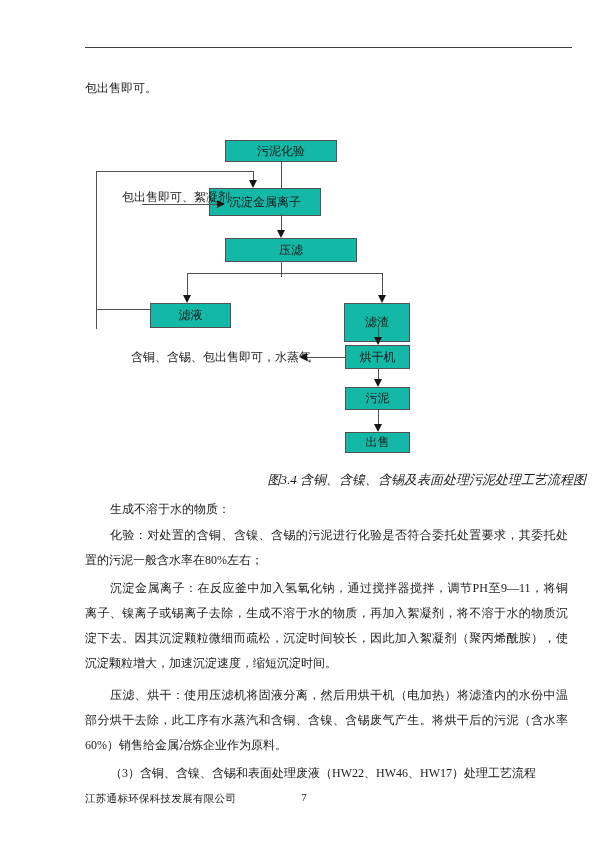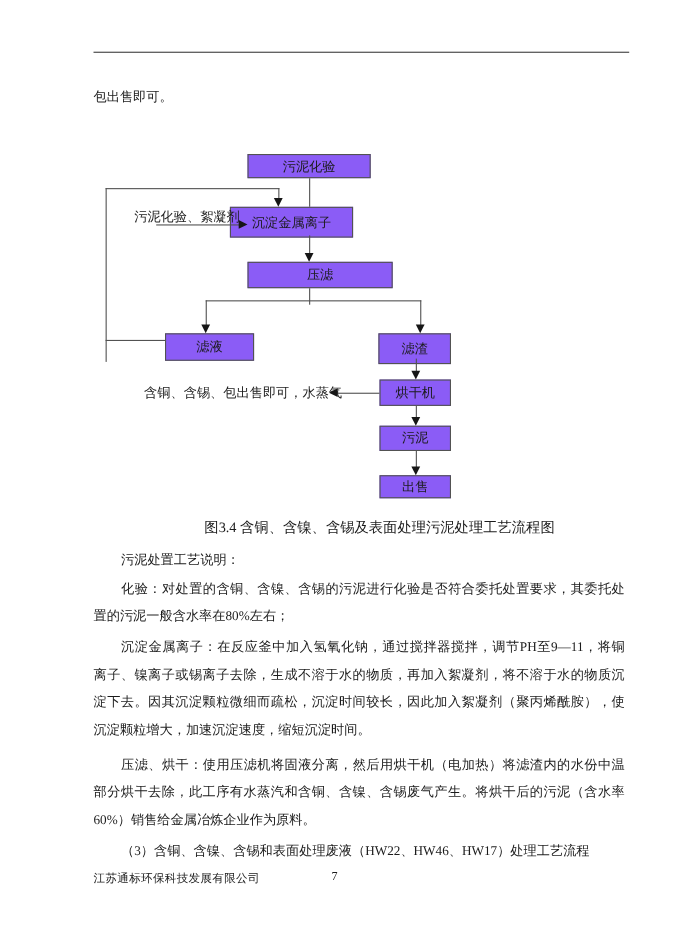--- a/index.html
+++ b/index.html
@@ -37,40 +37,41 @@
     letter-spacing: 0;
     white-space: nowrap;
   }
   .ind { padding-left: 25px; }
   .j { white-space: normal; text-align: justify; text-align-last: justify; }
   
   .fc-box {
     position: absolute;
     box-sizing: border-box;
     border: 1px solid #525252;
-    background: #8b5cf6;
+    background: #14b8a6;
     display: flex;
     align-items: center;
     justify-content: center;
     font-size: 12px;
     color: #1b1b1b;
     font-family: Liberation Serif, serif;
   }
   .fc-l { position: absolute; background: #525252; }
   .fc-label { position: absolute; font-size: 12px; white-space: nowrap; color: #1b1b1b; }
   .arr { position: absolute; width: 0; height: 0; }
   .arr-d { border-left: 4px solid transparent; border-right: 4px solid transparent; border-top: 8px solid #161616; }
   .arr-l { border-top: 4px solid transparent; border-bottom: 4px solid transparent; border-right: 8px solid #161616; }
   .arr-r { border-top: 4px solid transparent; border-bottom: 4px solid transparent; border-left: 8px solid #161616; }
   .fc-caption {
     position: absolute;
     top: 471px; left: 104px; width: 482px;
-    text-align: center;
+    text-align: right;
     font-size: 13px;
     white-space: nowrap;
+    font-style: italic;
   }
   
   .footer-company {
     position: absolute;
     top: 792px; left: 85px;
     font-size: 10.5px;
     letter-spacing: 0.3px;
   }
   .footer-pagenum {
     position: absolute;
@@ -87,26 +88,26 @@
   <div class="header-rule"></div>
 
   <div class="bline" style="top:80px">包出售即可。</div>
 
   <div>
 
     <div class="fc-box" style="left:225px;top:140px;width:112px;height:22px">污泥化验</div>
     <div class="fc-box" style="left:209px;top:188px;width:112px;height:28px">沉淀金属离子</div>
     <div class="fc-box" style="left:225px;top:238px;width:132px;height:24px">压滤</div>
     <div class="fc-box" style="left:150px;top:303px;width:81px;height:25px">滤液</div>
-    <div class="fc-box" style="left:344px;top:303px;width:66px;height:28px">滤渣</div>
+    <div class="fc-box" style="left:344px;top:303px;width:66px;height:39px">滤渣</div>
     <div class="fc-box" style="left:345px;top:345px;width:65px;height:24px">烘干机</div>
     <div class="fc-box" style="left:345px;top:387px;width:65px;height:23px">污泥</div>
     <div class="fc-box" style="left:345px;top:432px;width:65px;height:21px">出售</div>
 
-    <div class="fc-label" style="left:122px;top:189px">污泥化验、絮凝剂</div>
+    <div class="fc-label" style="left:122px;top:189px">包出售即可、絮凝剂</div>
     <div class="fc-label" style="left:131px;top:349px">含铜、含锡、包出售即可，水蒸气</div>
 
     <div class="fc-l" style="left:281px;top:162px;width:1px;height:26px"></div>
 
     <div class="fc-l" style="left:96px;top:171px;width:158px;height:1px"></div>
     <div class="fc-l" style="left:253px;top:171px;width:1px;height:10px"></div>
     <div class="arr arr-d" style="left:249px;top:180px"></div>
     <div class="fc-l" style="left:96px;top:171px;width:1px;height:158px"></div>
     <div class="fc-l" style="left:96px;top:309px;width:54px;height:1px"></div>
 
@@ -131,21 +132,21 @@
 
     <div class="fc-l" style="left:378px;top:369px;width:1px;height:11px"></div>
     <div class="arr arr-d" style="left:374px;top:379px"></div>
 
     <div class="fc-l" style="left:378px;top:410px;width:1px;height:15px"></div>
     <div class="arr arr-d" style="left:374px;top:424px"></div>
 
     <div class="fc-caption">图3.4 含铜、含镍、含锡及表面处理污泥处理工艺流程图</div>
   </div>
 
-  <div class="bline ind" style="top:501px">污泥处置工艺说明：</div>
+  <div class="bline ind" style="top:501px">生成不溶于水的物质：</div>
   <div class="bline ind j" style="top:527px">化验：对处置的含铜、含镍、含锡的污泥进行化验是否符合委托处置要求，其委托处</div>
   <div class="bline" style="top:552px">置的污泥一般含水率在80%左右；</div>
   <div class="bline ind j" style="top:580px">沉淀金属离子：在反应釜中加入氢氧化钠，通过搅拌器搅拌，调节PH至9—11，将铜</div>
   <div class="bline j" style="top:605px">离子、镍离子或锡离子去除，生成不溶于水的物质，再加入絮凝剂，将不溶于水的物质沉</div>
   <div class="bline j" style="top:630px">淀下去。因其沉淀颗粒微细而疏松，沉淀时间较长，因此加入絮凝剂（聚丙烯酰胺），使</div>
   <div class="bline" style="top:655px">沉淀颗粒增大，加速沉淀速度，缩短沉淀时间。</div>
   <div class="bline ind j" style="top:687px">压滤、烘干：使用压滤机将固液分离，然后用烘干机（电加热）将滤渣内的水份中温</div>
   <div class="bline j" style="top:712px">部分烘干去除，此工序有水蒸汽和含铜、含镍、含锡废气产生。将烘干后的污泥（含水率</div>
   <div class="bline" style="top:737px">60%）销售给金属冶炼企业作为原料。</div>
   <div class="bline ind" style="top:765px">（3）含铜、含镍、含锡和表面处理废液（HW22、HW46、HW17）处理工艺流程</div>

